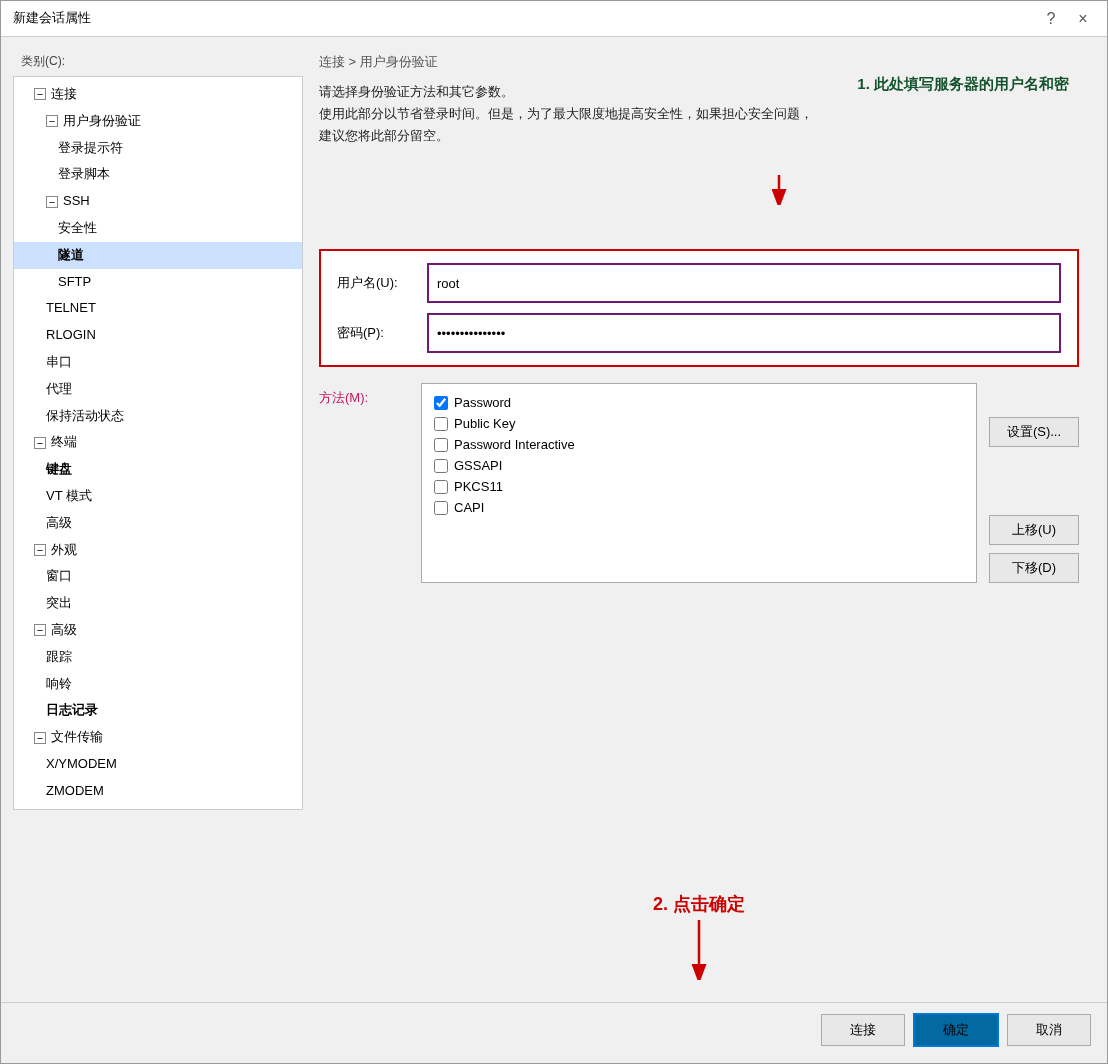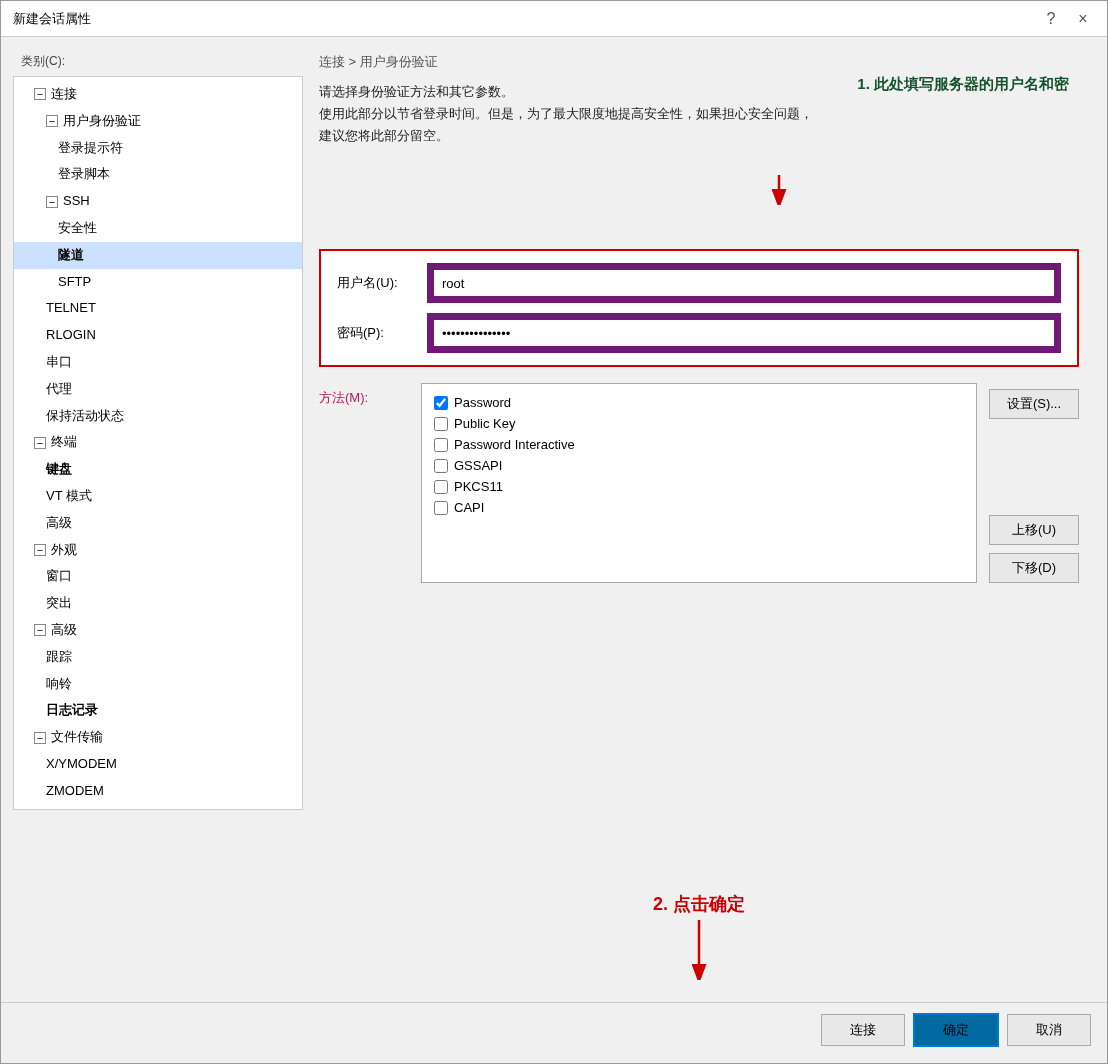--- a/index.html
+++ b/index.html
@@ -19,21 +19,20 @@
       border: 1px solid #999;
       box-shadow: 3px 3px 10px rgba(0,0,0,0.4);
       display: flex;
       flex-direction: column;
     }
     .title-bar {
       background: #fff;
       border-bottom: 1px solid #ccc;
       padding: 8px 12px;
       display: flex;
-      align-items: center;
       justify-content: space-between;
       height: 36px;
     }
     .title-bar-left {
       font-size: 13px;
       color: #000;
       font-weight: normal;
     }
     .title-bar-right {
       display: flex;
@@ -137,21 +136,21 @@
       margin-bottom: 10px;
     }
     .form-row:last-child { margin-bottom: 0; }
     .form-label {
       width: 90px;
       font-size: 13px;
       color: #000;
     }
     .form-input {
       flex: 1;
-      border: 7px solid #701a75;
+      border: 2px solid #701a75;
       padding: 4px 8px;
       font-size: 13px;
       outline: none;
       height: 40px;
     }
     .method-section {
       display: flex;
       gap: 12px;
       margin-bottom: 16px;
     }
@@ -189,21 +188,21 @@
     }
     .btn {
       background: #e8e8e8;
       border: 1px solid #aaa;
       padding: 5px 16px;
       font-size: 13px;
       cursor: pointer;
       min-width: 80px;
       text-align: center;
     }
-    .btn-settings { min-width: 90px; }
+    .btn-settings { min-width: 90px; margin-top: 28px; }
     .dialog-footer {
       display: flex;
       justify-content: flex-end;
       align-items: center;
       gap: 8px;
       padding: 10px 16px 16px 16px;
       background: #f0f0f0;
       border-top: 1px solid #ccc;
     }
     .btn-footer {

